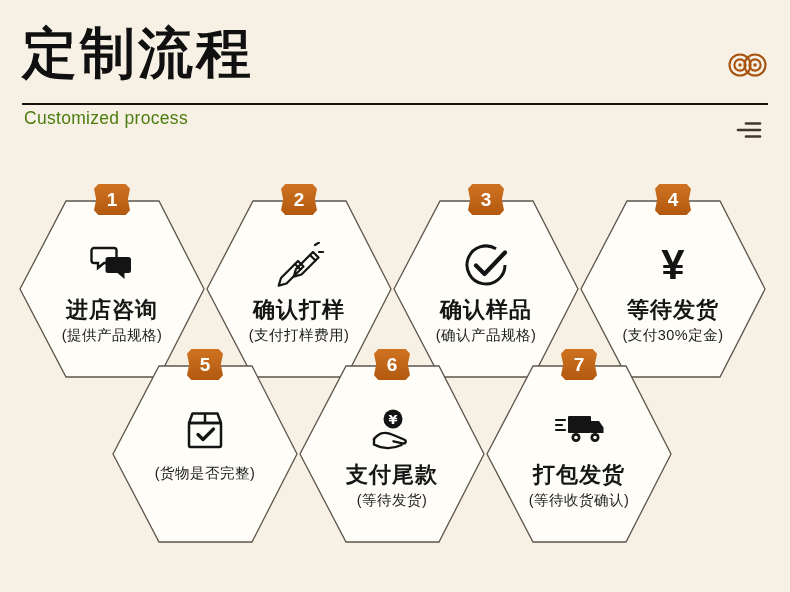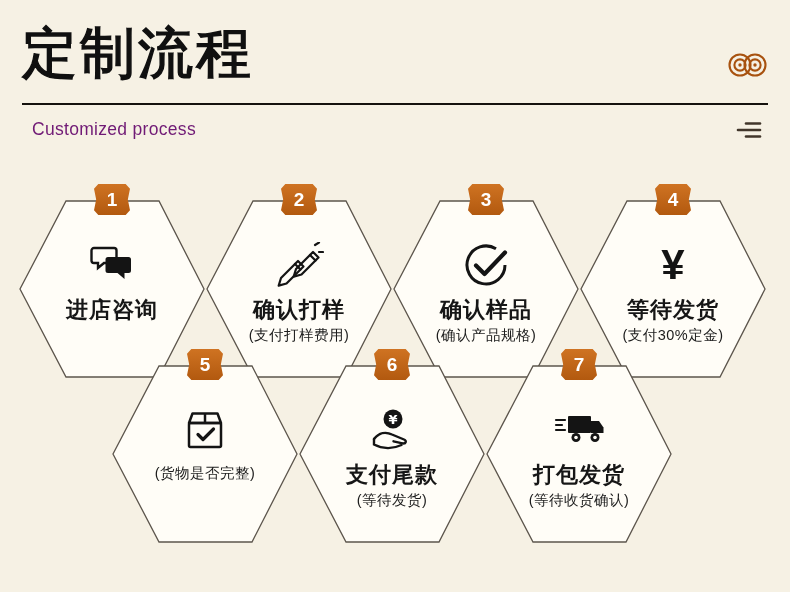--- a/index.html
+++ b/index.html
@@ -19,22 +19,22 @@
     font-size:55px; font-weight:400; letter-spacing:3px; color:#101010;
     -webkit-text-stroke:1.5px #101010;
     line-height:1.15;
   }
   .coil-icon { position:absolute; right:22px; top:50px; }
   .divider {
     position:absolute; left:22px; top:103px; width:746px; height:2.4px;
     background:#15120e;
   }
   .subtitle {
-    position:absolute; left:24px; top:119px;
-    font-size:17.5px; font-weight:500; color:#701a75; letter-spacing:0.3px;margin-left:8px;
+    position:absolute; left:24px; top:108px;
+    font-size:17.5px; font-weight:500; color:#4d7c0f; letter-spacing:0.3px;
   }
   .list-icon { position:absolute; right:28px; top:121px; }
 
   
   .hex { position:absolute; width:186px; height:178px; }
   .hex-bg { position:absolute; left:0; top:0; }
   .badge {
     position:absolute; left:75px; top:-16px; width:36px; height:31px;
     background:linear-gradient(180deg,#cf7322,#b2590f);
     clip-path:polygon(12% 0%, 88% 0%, 100% 15%, 94% 50%, 100% 85%, 88% 100%, 12% 100%, 0% 85%, 6% 50%, 0% 15%);
@@ -94,20 +94,21 @@
         <span>1</span>
       </div>
     <div class="hex-content">
       <div class="icon">
         <svg width="46" height="42" viewBox="0 0 46 42">
           <path d="M5 4 h20 a2.5 2.5 0 0 1 2.5 2.5 v10 a2.5 2.5 0 0 1 -2.5 2.5 h-10 l-6 5 v-5 h-4 a2.5 2.5 0 0 1 -2.5 -2.5 v-10 A2.5 2.5 0 0 1 5 4 z" fill="none" stroke="#141414" stroke-width="2.4"></path>
           <path d="M19 13 h20.5 a2.5 2.5 0 0 1 2.5 2.5 v11 a2.5 2.5 0 0 1 -2.5 2.5 h-4 v6 l-7 -6 h-9.5 a2.5 2.5 0 0 1 -2.5 -2.5 v-11 A2.5 2.5 0 0 1 19 13 z" fill="#141414"></path>
         </svg>
       </div>
       <div class="step-title">进店咨询</div>
+      <div class="step-sub">(提供产品规格)</div>
     </div>
   </div>
 
   <div class="hex" style="left:206px; top:200px;">
     <svg class="hex-bg" width="186" height="178" viewBox="0 0 186 178">
       <polygon points="47,1 140,1 185,89 140,177 47,177 1,89" fill="#fffdf7" stroke="#5c554c" stroke-width="1.3"></polygon>
     </svg>
     <div class="badge">
         <span>2</span>
       </div>

